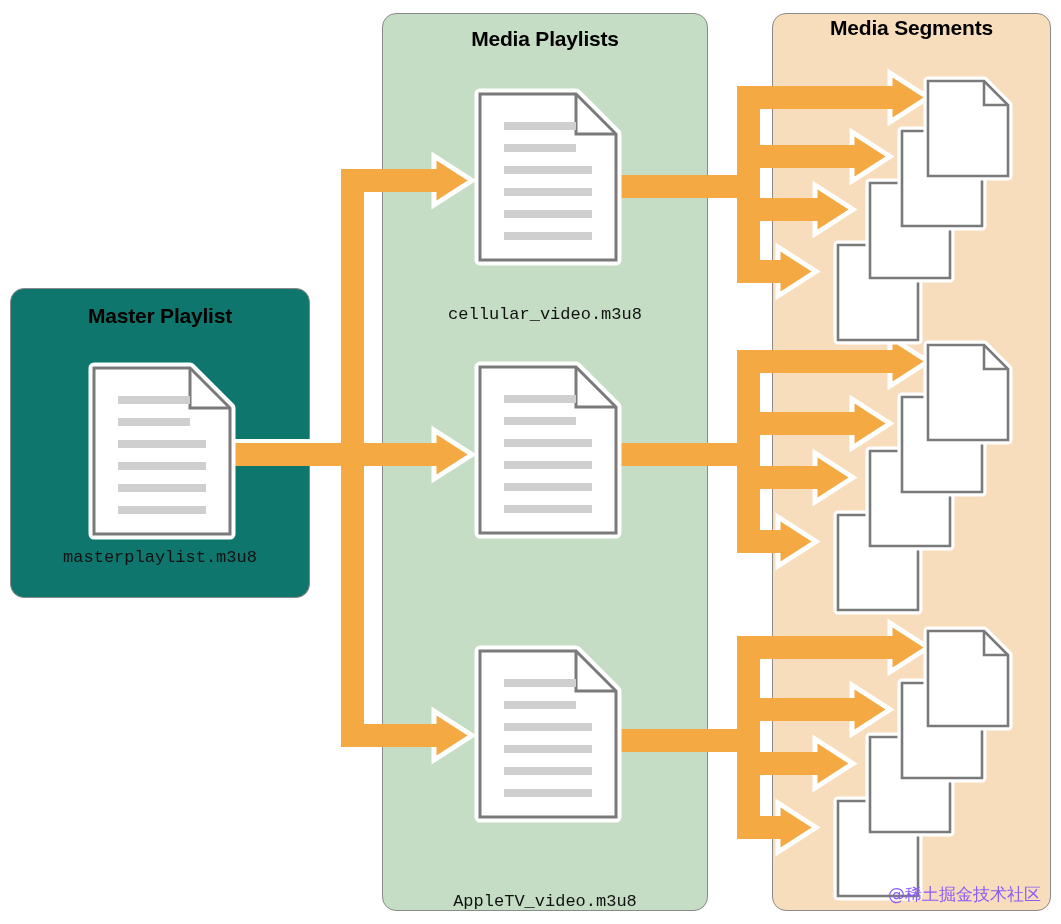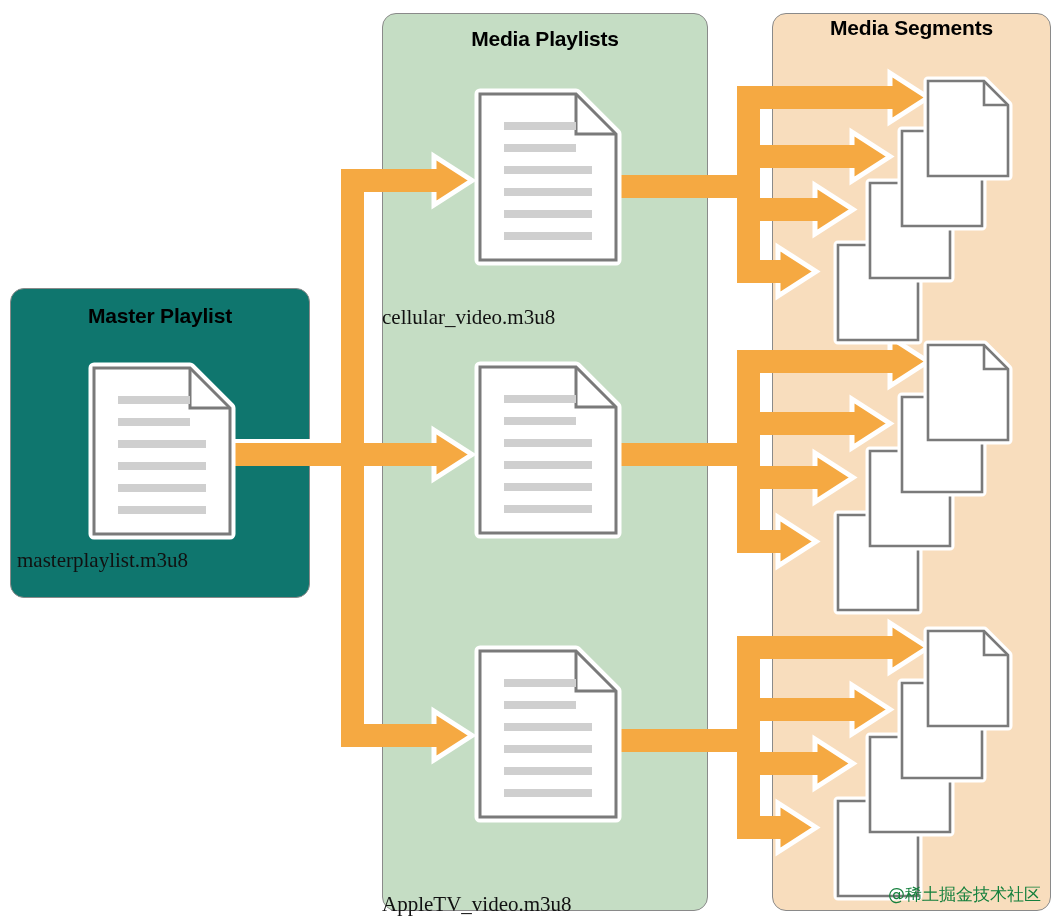--- a/index.html
+++ b/index.html
@@ -50,24 +50,24 @@
   #panel-segments {
     left: 772px; top: 13px;
     width: 279px; height: 898px;
     background: #f8ddbd;
   }
   #panel-segments .panel-title { top: 2px; }
 
   
   .filename {
     position: absolute;
-    font-family: Liberation Serif, serif;
-    font-size: 21px;
+    font-family: Liberation Mono, monospace;
+    font-size: 17px;
     color: #111;
-    text-align: left;
+    text-align: center;
     white-space: nowrap;
     letter-spacing: 0px;
   }
 
   
   .doc {
     position: absolute;
   }
   .doc svg { display: block; }
 
@@ -78,21 +78,21 @@
     width: 1061px; height: 924px;
     pointer-events: none;
   }
 
   
   #watermark {
     position: absolute;
     right: 20px;
     bottom: 18px;
     font-size: 17px;
-    color: #15803d;
+    color: #8b5cf6;
     font-family: "DejaVu Sans", sans-serif;
     white-space: nowrap;
   }
 </style>
 </head>
 <body>
 
 <div id="diagram">
 
   <div class="panel" id="panel-master">
@@ -209,21 +209,21 @@
       <g fill="#cfcfcf">
         <rect x="30" y="34" width="72" height="8"></rect>
         <rect x="30" y="56" width="72" height="8"></rect>
         <rect x="30" y="78" width="88" height="8"></rect>
         <rect x="30" y="100" width="88" height="8"></rect>
         <rect x="30" y="122" width="88" height="8"></rect>
         <rect x="30" y="144" width="88" height="8"></rect>
       </g>
     </svg>
   </div>
-  <div class="filename" style="left:10px; top:548px; width:300px;margin-left:7px;">masterplaylist.m3u8</div>
+  <div class="filename" style="left:10px; top:548px; width:300px;">masterplaylist.m3u8</div>
 
   <div class="doc" style="left:474px; top:88px;">
     <svg width="148" height="178" viewBox="0 0 148 178">
       <path d="M6,6 H102 L142,46 V172 H6 Z" fill="#ffffff" stroke="#ffffff" stroke-width="11" stroke-linejoin="round"></path>
       <path d="M6,6 H102 L142,46 V172 H6 Z" fill="#ffffff" stroke="#7a7a7a" stroke-width="3" stroke-linejoin="miter"></path>
       <path d="M102,6 L102,46 L142,46" fill="none" stroke="#7a7a7a" stroke-width="3" stroke-linejoin="miter"></path>
       <g fill="#cfcfcf">
         <rect x="30" y="34" width="72" height="8"></rect>
         <rect x="30" y="56" width="72" height="8"></rect>
         <rect x="30" y="78" width="88" height="8"></rect>

